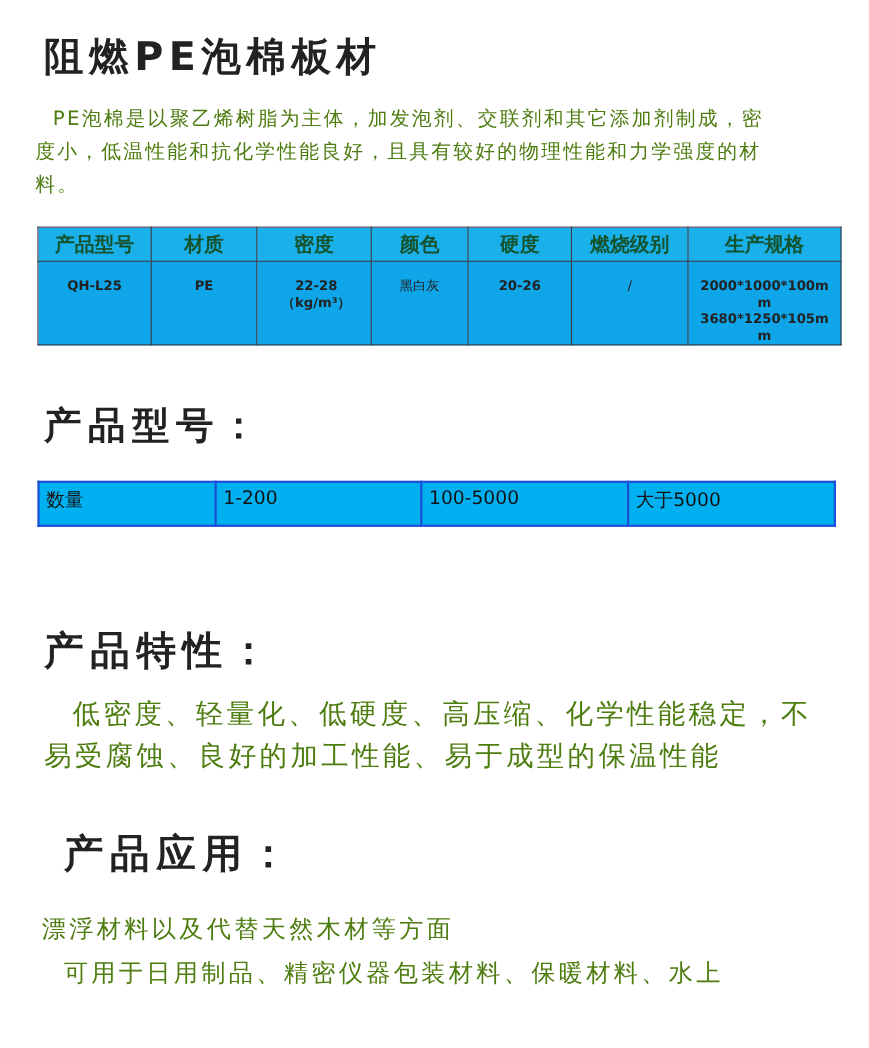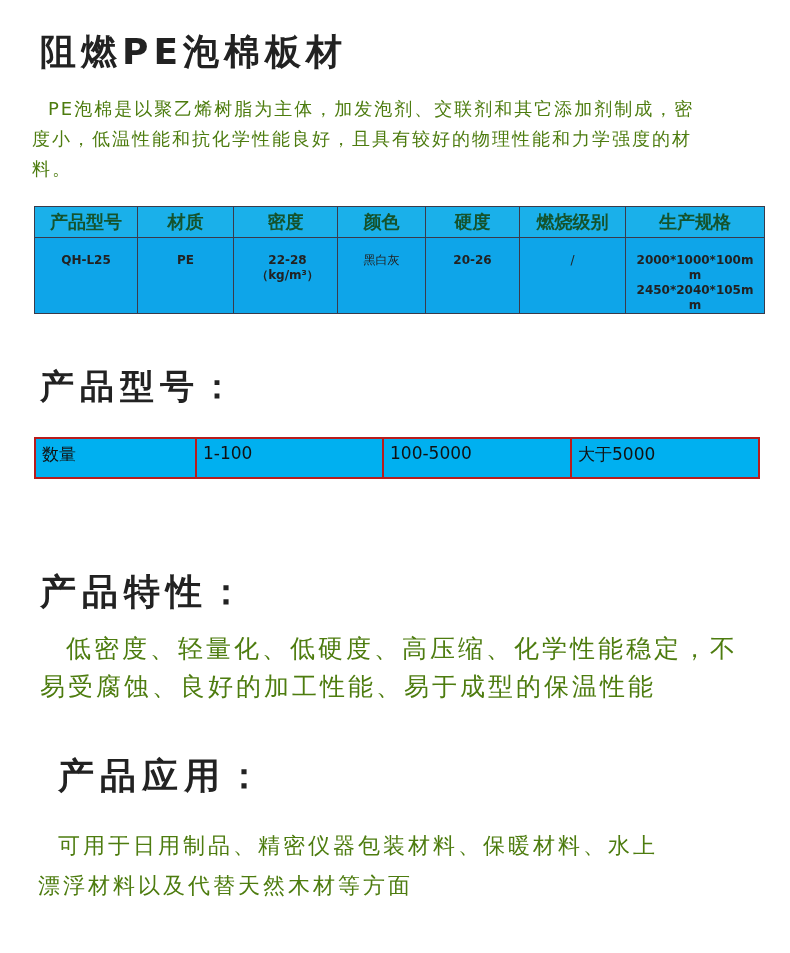--- a/index.html
+++ b/index.html
@@ -56,21 +56,21 @@
 
     
     .delivery-table {
       position: absolute;
       left: 34px; top: 437px;
       width: 724px;
       border-collapse: collapse;
       table-layout: fixed;
     }
     .delivery-table td {
-      border: 2px solid #b91c1c;
+      border: 2px solid #1d4ed8;
       font-size: 17px;
       color: #111111;
       padding-left: 6px;
       vertical-align: top;
       padding-top: 4px;
       font-family: "DejaVu Sans", sans-serif;
     }
     .delivery-table tr.head td { background: #00b0f0; height: 40px; }
     .delivery-table tr.body td { background: #dbe2f2; height: 41px; }
   </style>
@@ -110,49 +110,49 @@
     <tr>
       <td>QH-L25</td>
       <td>PE</td>
       <td class="left">22-28（kg/m³）</td>
       <td class="normal">黑白灰</td>
       <td>20-26</td>
       <td class="normal">/</td>
       <td style="font-size:12px;">
         <div>2000*1000*100m</div>
         <div>m</div>
-        <div>2450*2040*105m</div>
+        <div>3680*1250*105m</div>
         <div>m</div>
       </td>
     </tr>
   </tbody>
 </table>
 
 <div class="heading" style="left:40px; top:364px; font-size:34px;">产品型号：</div>
 
 <table class="delivery-table">
   <colgroup>
     <col style="width:161px">
       <col style="width:187px">
       <col style="width:188px">
       <col style="width:188px">
   </colgroup>
   <tbody>
       <tr class="head">
     <td>数量</td>
-    <td>1-100</td>
+    <td>1-200</td>
     <td>100-5000</td>
     <td>大于5000</td>
   </tr>
 </tbody>
   </table>
 
 <div class="heading" style="left:40px; top:568px; font-size:36px;">产品特性：</div>
 <div class="para" style="left:40px; top:630px; font-size:25px; line-height:38px; letter-spacing:3px;">
   <div style="padding-left:26px; white-space:nowrap;">低密度、轻量化、低硬度、高压缩、化学性能稳定，不</div>
   <div style="white-space:nowrap;">易受腐蚀、良好的加工性能、易于成型的保温性能</div>
 </div>
 
 <div class="heading" style="left:58px; top:752px; font-size:36px;">产品应用：</div>
 <div class="para" style="left:38px; top:826px; font-size:22px; line-height:40px; letter-spacing:3px;">
+  <div style="white-space:nowrap;">漂浮材料以及代替天然木材等方面</div>
   <div style="padding-left:20px; white-space:nowrap;">可用于日用制品、精密仪器包装材料、保暖材料、水上</div>
-  <div style="white-space:nowrap;">漂浮材料以及代替天然木材等方面</div>
 </div>
 
 </body></html>

